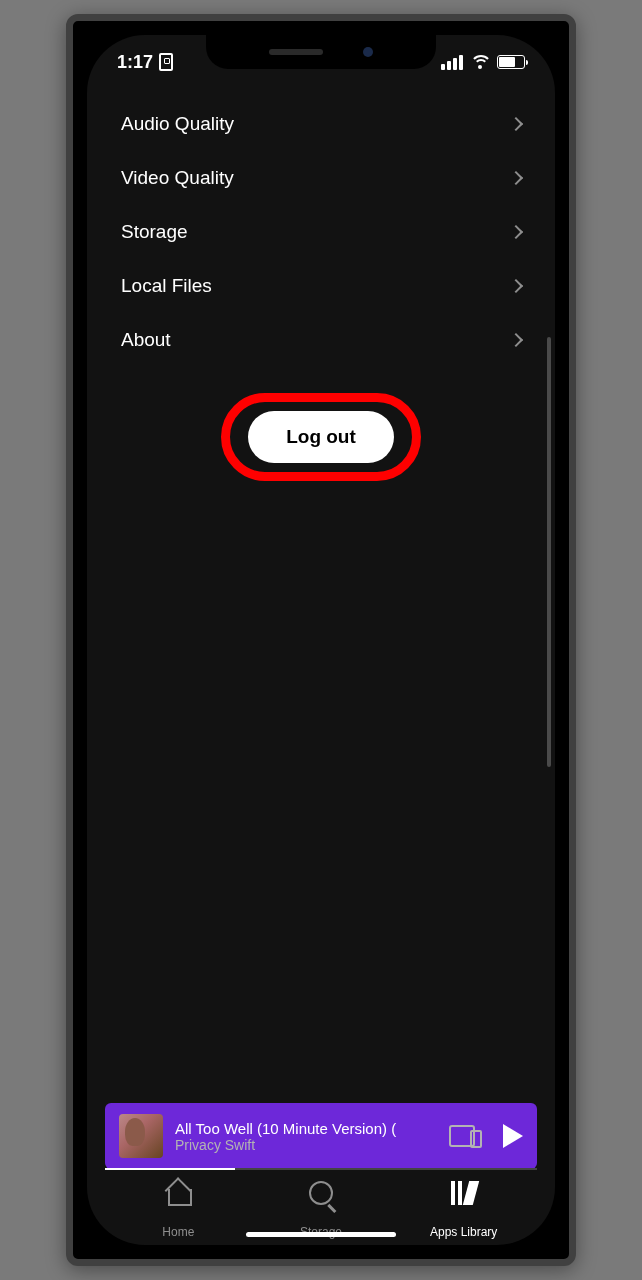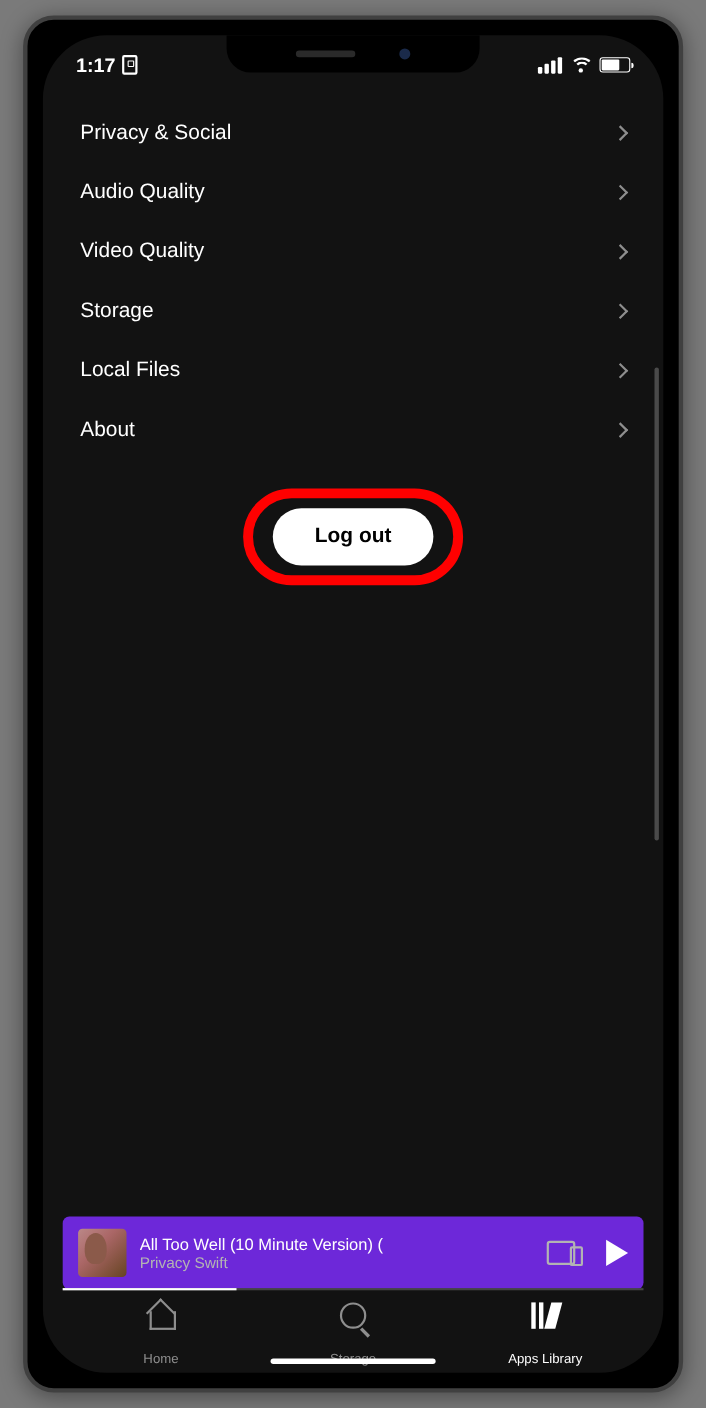--- a/index.html
+++ b/index.html
@@ -3,23 +3,23 @@
   <meta charset="utf-8">
   <style>
     * { margin: 0; padding: 0; box-sizing: border-box; }
     body {
       width: 642px; height: 1280px;
       background: #7a7a7a;
       font-family: -apple-system, "Helvetica Neue", Arial, sans-serif;
       display: flex; align-items: center; justify-content: center;
     }
     .phone-frame {
-      width: 600px; height: 1252px;
-      background: #000; border-radius: 28px;
-      border: 4px solid #404040; position: relative;
+      width: 510px; height: 1252px;
+      background: #000; border-radius: 12px;
+      border: 7px solid #404040; position: relative;
       box-shadow: inset 0 0 0 10px #000, 0 4px 20px rgba(0,0,0,.4);
       overflow: hidden;
     }
     .screen {
       position: absolute; inset: 14px;
       background: #121212; border-radius: 58px; overflow: hidden;
       display: flex; flex-direction: column;
     }
     .notch {
       position: absolute; top: 0; left: 50%; transform: translateX(-50%);
@@ -135,24 +135,20 @@
           </span>
         <span class="battery">
             <span class="fill"></span>
           </span>
       </div>
     </div>
 
 
     <div class="content">
       <div class="settings-item">
-        <span>Privacy &amp; Social</span>
-        <span class="chevron-right"></span>
-      </div>
-      <div class="settings-item">
         <span>Audio Quality</span>
         <span class="chevron-right"></span>
       </div>
       <div class="settings-item">
         <span>Video Quality</span>
         <span class="chevron-right"></span>
       </div>
       <div class="settings-item">
         <span>Storage</span>
         <span class="chevron-right"></span>

